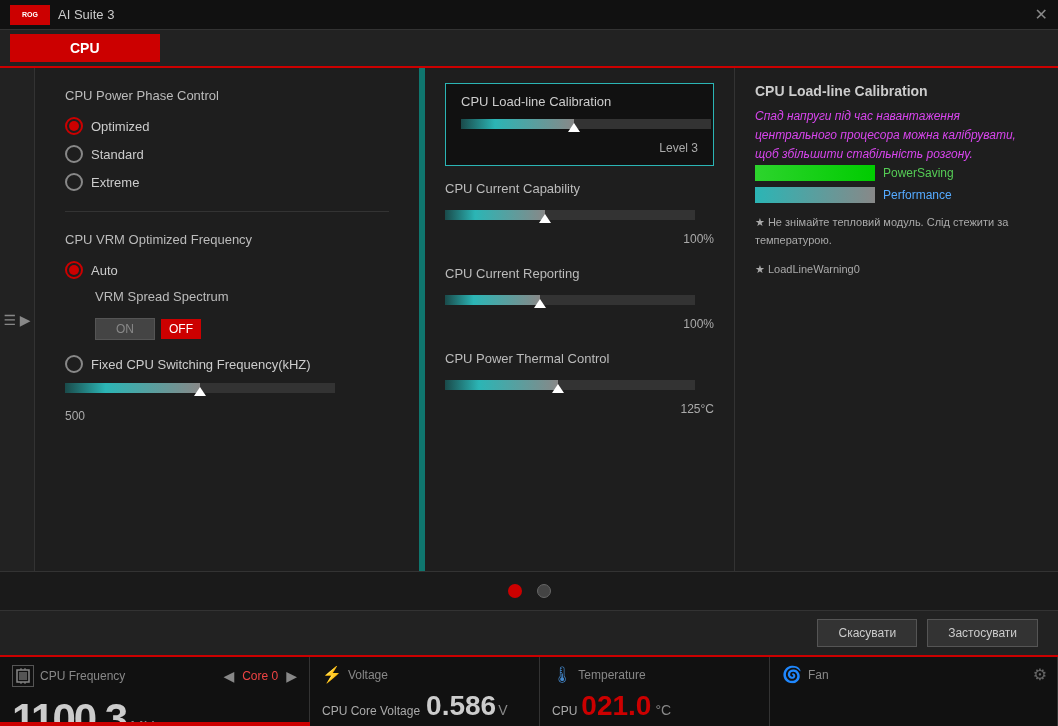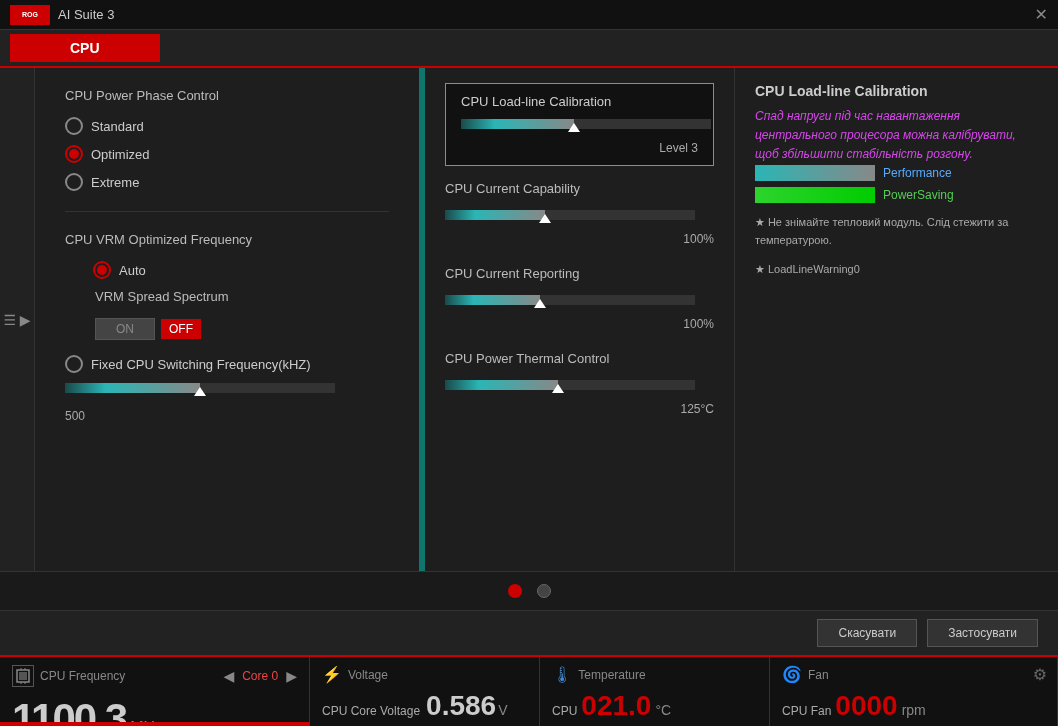--- a/index.html
+++ b/index.html
@@ -433,42 +433,42 @@
 <div class="main-content">
 
   <div class="left-sidebar">
     <span class="sidebar-arrow">☰ ▶</span>
   </div>
 
   <div class="left-panel">
     <div class="section-title">CPU Power Phase Control</div>
     <div class="radio-group">
       <div class="radio-item">
-        <div class="radio-outer">
-        </div>
-        <span class="radio-label">Standard</span>
-      </div>
-      <div class="radio-item">
         <div class="radio-outer selected">
           <div class="radio-inner"></div>
         </div>
         <span class="radio-label">Optimized</span>
       </div>
       <div class="radio-item">
         <div class="radio-outer">
         </div>
+        <span class="radio-label">Standard</span>
+      </div>
+      <div class="radio-item">
+        <div class="radio-outer">
+        </div>
         <span class="radio-label">Extreme</span>
       </div>
     </div>
 
     <div class="divider-h"></div>
 
     <div class="vrm-section">
       <div class="section-title">CPU VRM Optimized Frequency</div>
-      <div class="radio-item" style="margin-bottom:10px;margin-left:28px;">
+      <div class="radio-item" style="margin-bottom:10px;">
         <div class="radio-outer selected">
           <div class="radio-inner"></div>
         </div>
         <span class="radio-label">Auto</span>
       </div>
 
       <div style="padding-left:30px;">
         <div class="section-title">VRM Spread Spectrum</div>
         <div class="toggle-group">
           <div class="toggle-on">ON</div>
@@ -538,26 +538,26 @@
       </div>
       <div class="level-text">125°C</div>
     </div>
   </div>
 
   <div class="right-panel">
     <div class="info-title">CPU Load-line Calibration</div>
     <div class="info-desc">Спад напруги під час навантаження центрального процесора можна калібрувати, щоб збільшити стабільність розгону.</div>
 
     <div class="legend-row">
+      <div class="legend-bar legend-bar-green"></div>
+      <span class="legend-label-power">PowerSaving</span>
+    </div>
+    <div class="legend-row">
       <div class="legend-bar legend-bar-cyan"></div>
       <span class="legend-label-perf">Performance</span>
-    </div>
-    <div class="legend-row">
-      <div class="legend-bar legend-bar-green"></div>
-      <span class="legend-label-power">PowerSaving</span>
     </div>
 
     <div class="warning-text">★ Не знімайте тепловий модуль. Слід стежити за температурою.</div>
     <div class="warning-text">★ LoadLineWarning0</div>
   </div>
 </div>
 
 <div class="page-dots">
   <div class="dot dot-active"></div>
   <div class="dot dot-inactive"></div>
@@ -621,22 +621,17 @@
       <span style="font-size:14px;color:#888;">°C</span>
     </div>
 
   </div>
 
   <div class="bottom-section fan-section" style="position:relative;">
     <div class="bottom-section-title">
       <span style="color:#4488cc;font-size:16px;">🌀</span>
       <span>Fan</span>
     </div>
-    <div style="display:flex;align-items:baseline;gap:4px;">
-      <span style="font-size:12px;color:#aaa;">CPU Fan</span>
-      <span style="font-size:28px;color:#cc0000;font-weight:bold;">0000</span>
-      <span style="font-size:14px;color:#888;">rpm</span>
-    </div>
 
     <div style="position:absolute;top:8px;right:10px;color:#666;font-size:16px;cursor:pointer;">⚙</div>
   </div>
 
 </div>
 
 </body></html>

